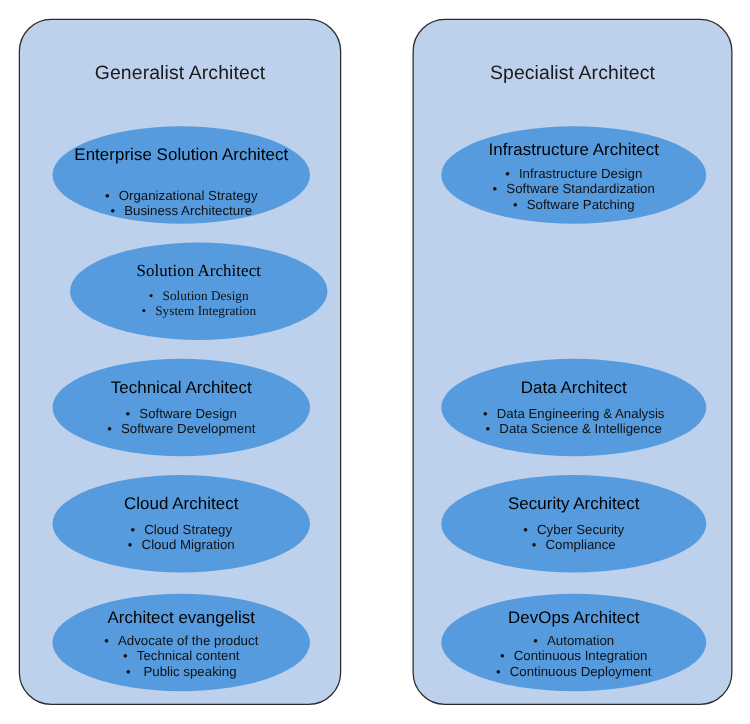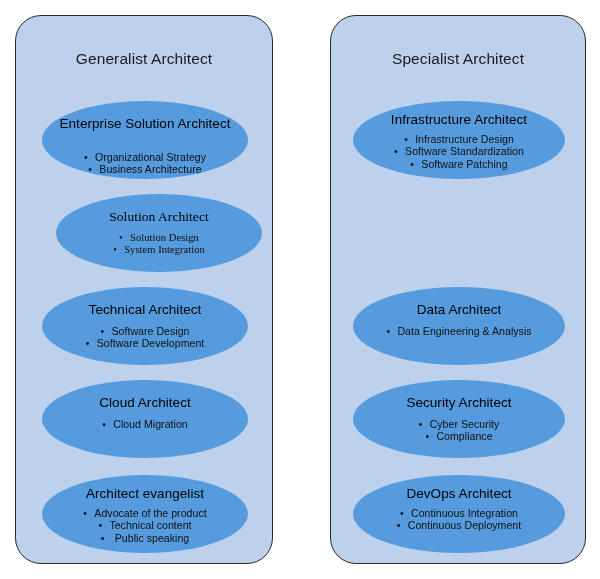--- a/index.html
+++ b/index.html
@@ -106,20 +106,21 @@
       <div class="ellipse" style="width: 206px; height: 78px; left: 26px; top: 271px;">
         <div class="ellipse-title" style="top: 15px;">Technical Architect</div>
         <ul class="bullets" style="top: 38px;">
           <li><span class="bl-inner"><span class="bullet-marker">•</span><span>Software Design</span></span></li>
           <li><span class="bl-inner"><span class="bullet-marker">•</span><span>Software Development</span></span></li>
         </ul>
       </div>
       <div class="ellipse" style="width: 206px; height: 78px; left: 26px; top: 364px;">
         <div class="ellipse-title" style="top: 15px;">Cloud Architect</div>
         <ul class="bullets" style="top: 38px;">
+          <li><span class="bl-inner"><span class="bullet-marker">•</span><span>Cloud Strategy</span></span></li>
           <li><span class="bl-inner"><span class="bullet-marker">•</span><span>Cloud Migration</span></span></li>
         </ul>
       </div>
       <div class="ellipse" style="width: 206px; height: 78px; left: 26px; top: 459px;">
         <div class="ellipse-title" style="top: 11px;">Architect evangelist</div>
         <ul class="bullets" style="top: 32px;">
           <li><span class="bl-inner"><span class="bullet-marker">•</span><span>Advocate of the product</span></span></li>
           <li><span class="bl-inner"><span class="bullet-marker">•</span><span>Technical content</span></span></li>
           <li><span class="bl-inner"><span class="bullet-marker">•</span><span> Public speaking</span></span></li>
         </ul>
@@ -132,30 +133,32 @@
         <ul class="bullets" style="top: 32px;">
           <li><span class="bl-inner"><span class="bullet-marker">•</span><span>Infrastructure Design</span></span></li>
           <li><span class="bl-inner"><span class="bullet-marker">•</span><span>Software Standardization</span></span></li>
           <li><span class="bl-inner"><span class="bullet-marker">•</span><span>Software Patching</span></span></li>
         </ul>
       </div>
       <div class="ellipse" style="width: 212px; height: 78px; left: 22px; top: 271px;">
         <div class="ellipse-title" style="top: 15px;">Data Architect</div>
         <ul class="bullets" style="top: 38px;">
           <li><span class="bl-inner"><span class="bullet-marker">•</span><span>Data Engineering &amp; Analysis</span></span></li>
+          <li><span class="bl-inner"><span class="bullet-marker">•</span><span>Data Science &amp; Intelligence</span></span></li>
         </ul>
       </div>
       <div class="ellipse" style="width: 212px; height: 78px; left: 22px; top: 364px;">
         <div class="ellipse-title" style="top: 15px;">Security Architect</div>
         <ul class="bullets" style="top: 38px;">
           <li><span class="bl-inner"><span class="bullet-marker">•</span><span>Cyber Security</span></span></li>
           <li><span class="bl-inner"><span class="bullet-marker">•</span><span>Compliance</span></span></li>
         </ul>
       </div>
       <div class="ellipse" style="width: 212px; height: 78px; left: 22px; top: 459px;">
         <div class="ellipse-title" style="top: 11px;">DevOps Architect</div>
         <ul class="bullets" style="top: 32px;">
+          <li><span class="bl-inner"><span class="bullet-marker">•</span><span>Automation</span></span></li>
           <li><span class="bl-inner"><span class="bullet-marker">•</span><span>Continuous Integration</span></span></li>
           <li><span class="bl-inner"><span class="bullet-marker">•</span><span>Continuous Deployment</span></span></li>
         </ul>
       </div>
     </div>
   </div>
 
 </body></html>

